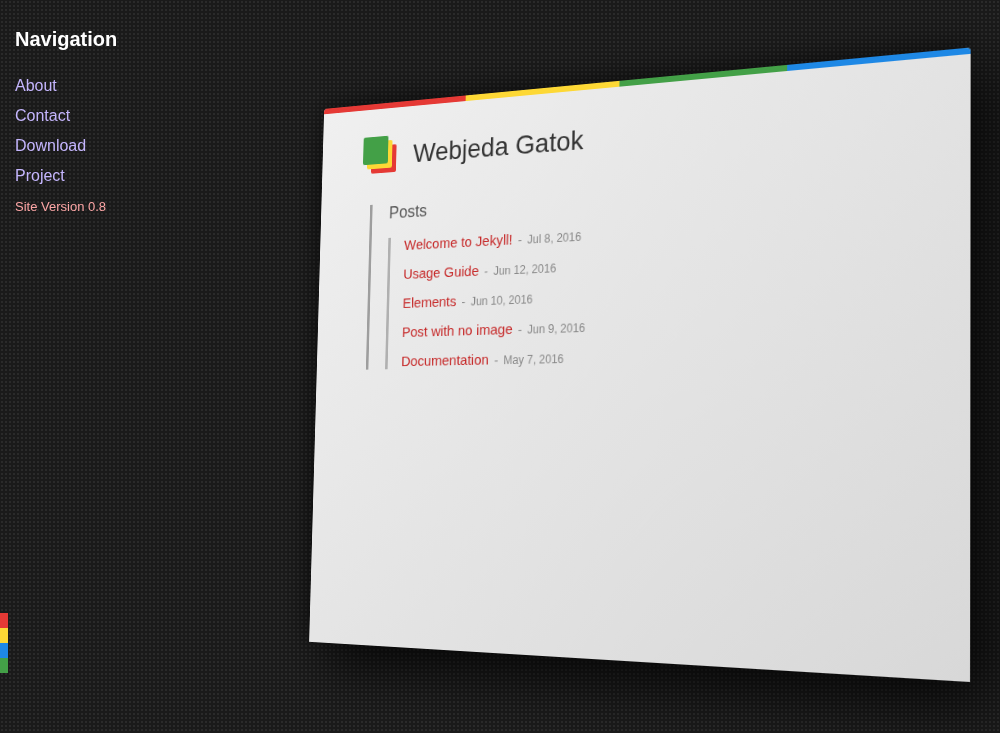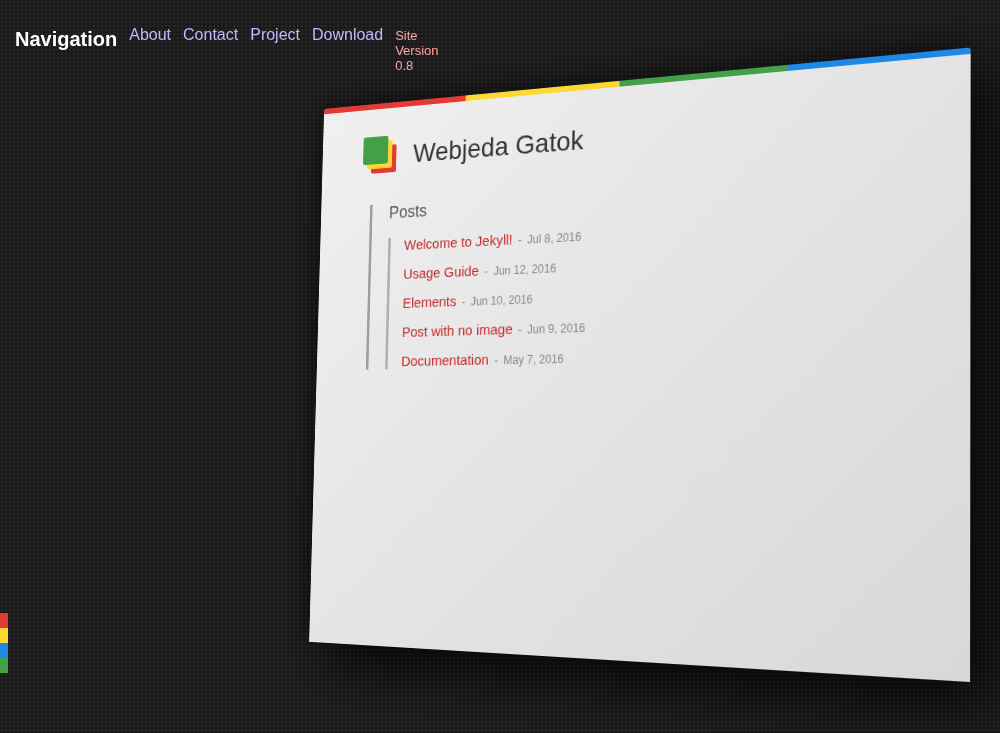--- a/index.html
+++ b/index.html
@@ -16,22 +16,22 @@
     }
 
     
     #sidebar {
       width: 210px;
       min-width: 210px;
       height: 100%;
       background: transparent;
       padding: 20px 0 20px 15px;
       display: flex;
-      flex-direction: row;
-      gap: 12px;
+      flex-direction: column;
+      gap: 0;
       position: relative;
     }
 
     .nav-heading {
       color: #ffffff;
       font-size: 20px;
       font-weight: bold;
       margin-bottom: 12px;
       padding: 8px 0;
     }
@@ -202,22 +202,22 @@
       font-size: 12px;
     }
   </style>
 </head>
 <body>
 
 <div id="sidebar">
   <div class="nav-heading">Navigation</div>
   <a class="nav-item">About</a>
   <a class="nav-item">Contact</a>
+  <a class="nav-item">Download</a>
   <a class="nav-item">Project</a>
-  <a class="nav-item">Download</a>
   <div class="site-version">Site Version 0.8</div>
 
   <div class="color-bar">
     <div class="color-bar-red"></div>
     <div class="color-bar-yellow"></div>
     <div class="color-bar-blue"></div>
     <div class="color-bar-green"></div>
   </div>
 </div>
 

